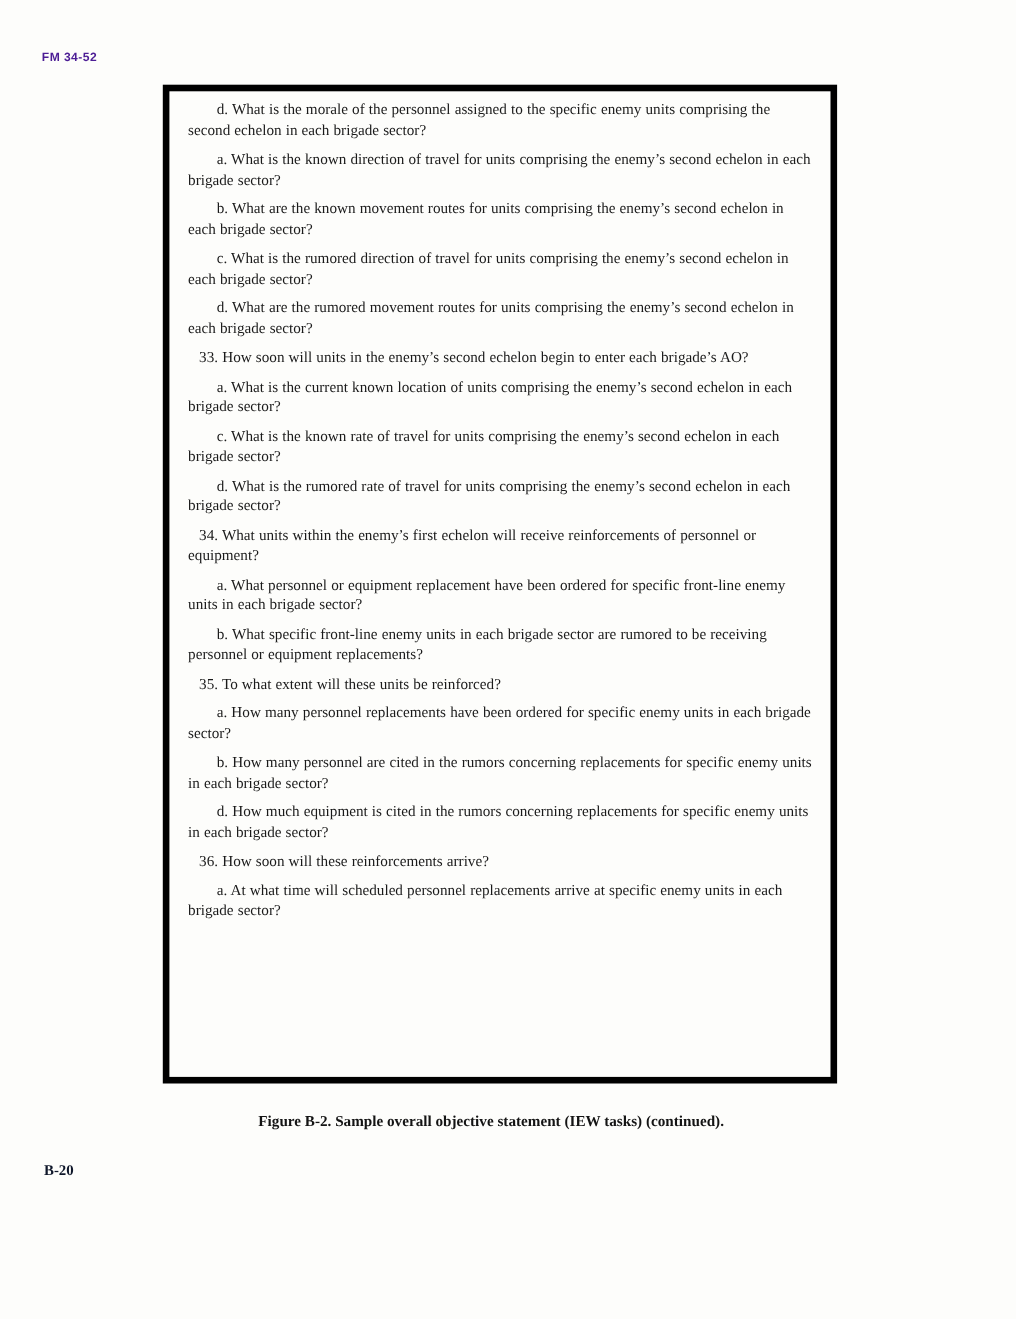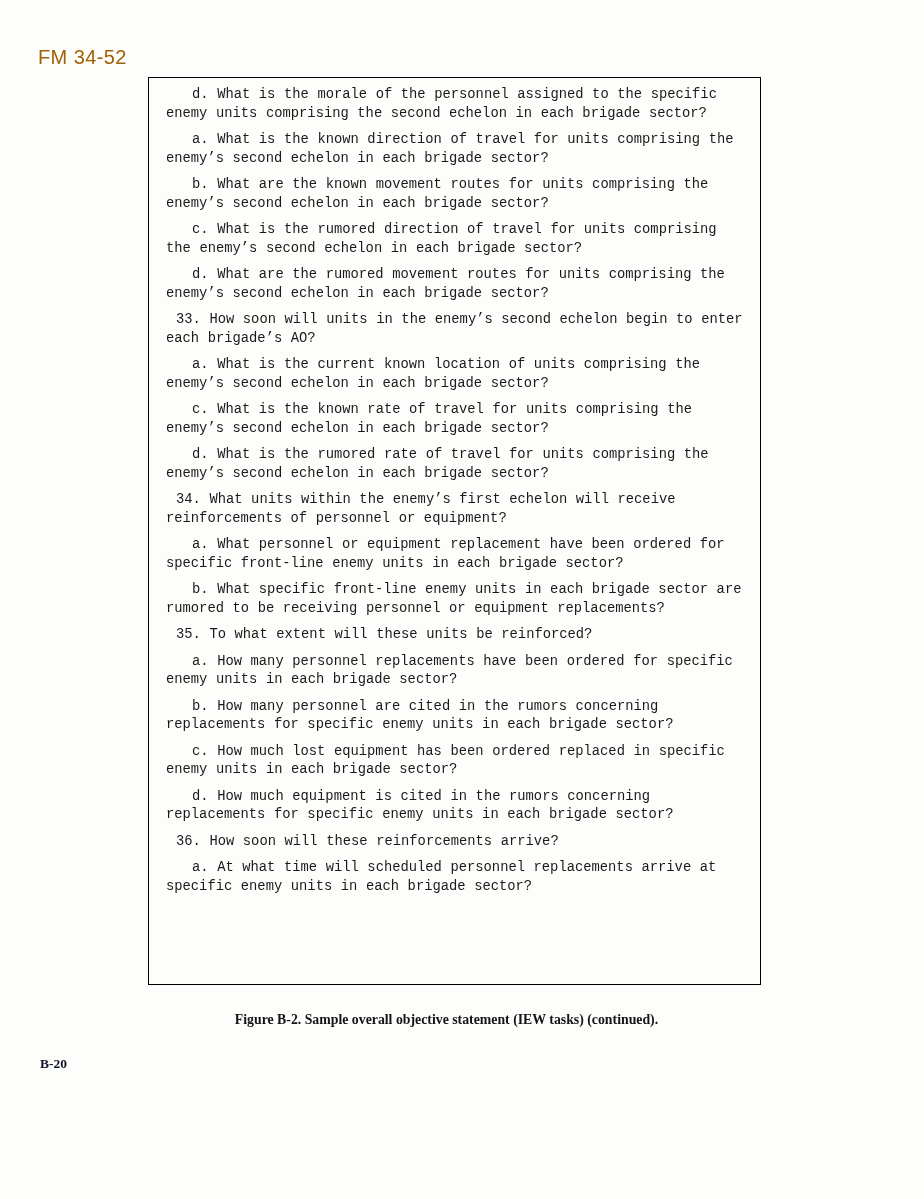--- a/index.html
+++ b/index.html
@@ -13,36 +13,35 @@
     background: #fdfdfb;
     overflow: hidden;
     font-family: "Liberation Serif", serif;
     color: #161616;
   }
   .page-header {
     position: absolute;
     left: 38px;
     top: 46px;
     font-family: "Liberation Sans", sans-serif;
-    font-weight: normal;
-    font-size: 20px;
+    font-weight: bold;
+    font-size: 11px;
     letter-spacing: 0.4px;
-    color: #a16207;
+    color: #4c1d95;
   }
   .doc-box {
     position: absolute;
     left: 148px;
     top: 77px;
     width: 613px;
     height: 908px;
-    border: 1px solid #000000;
+    border: 6px solid #000000;
     box-sizing: border-box;
     padding: 8px 16px 6px 17px;
     background: #fdfdfb;
-    font-family: Liberation Mono, monospace;
   }
   .doc-box p {
     margin: 0 0 8px 0;
     font-size: 13.8px;
     line-height: 18.5px;
     color: #1a1a1a;
     text-align: left;
     word-spacing: 0.3px;
   }
   .doc-box p.main {
@@ -86,21 +85,20 @@
   <p class="main">33.  How soon will units in the enemy’s second echelon begin to enter each brigade’s AO?</p>
   <p class="sub">a.  What is the current known location of units comprising the enemy’s second echelon in each brigade sector?</p>
   <p class="sub">c.  What is the known rate of travel for units comprising the enemy’s second echelon in each brigade sector?</p>
   <p class="sub">d.  What is the rumored rate of travel for units comprising the enemy’s second echelon in each brigade sector?</p>
   <p class="main">34.  What units within the enemy’s first echelon will receive reinforcements of personnel or equipment?</p>
   <p class="sub">a.  What personnel or equipment replacement have been ordered for specific front-line enemy units in each brigade sector?</p>
   <p class="sub">b.  What specific front-line enemy units in each brigade sector are rumored to be receiving personnel or equipment replacements?</p>
   <p class="main">35.  To what extent will these units be reinforced?</p>
   <p class="sub">a.  How many personnel replacements have been ordered for specific enemy units in each brigade sector?</p>
   <p class="sub">b.  How many personnel are cited in the rumors concerning replacements for specific enemy units in each brigade sector?</p>
-  <p class="sub">c.  How much lost equipment has been ordered replaced in specific enemy units in each brigade sector?</p>
   <p class="sub">d.  How much equipment is cited in the rumors concerning replacements for specific enemy units in each brigade sector?</p>
   <p class="main">36.  How soon will these reinforcements arrive?</p>
   <p class="sub">a.  At what time will scheduled personnel replacements arrive at specific enemy units in each brigade sector?</p>
 </div>
 
 <div class="figure-caption">Figure B-2. Sample overall objective statement (IEW tasks) (continued).</div>
 
 <div class="page-number">B-20</div>
 
 </body></html>

